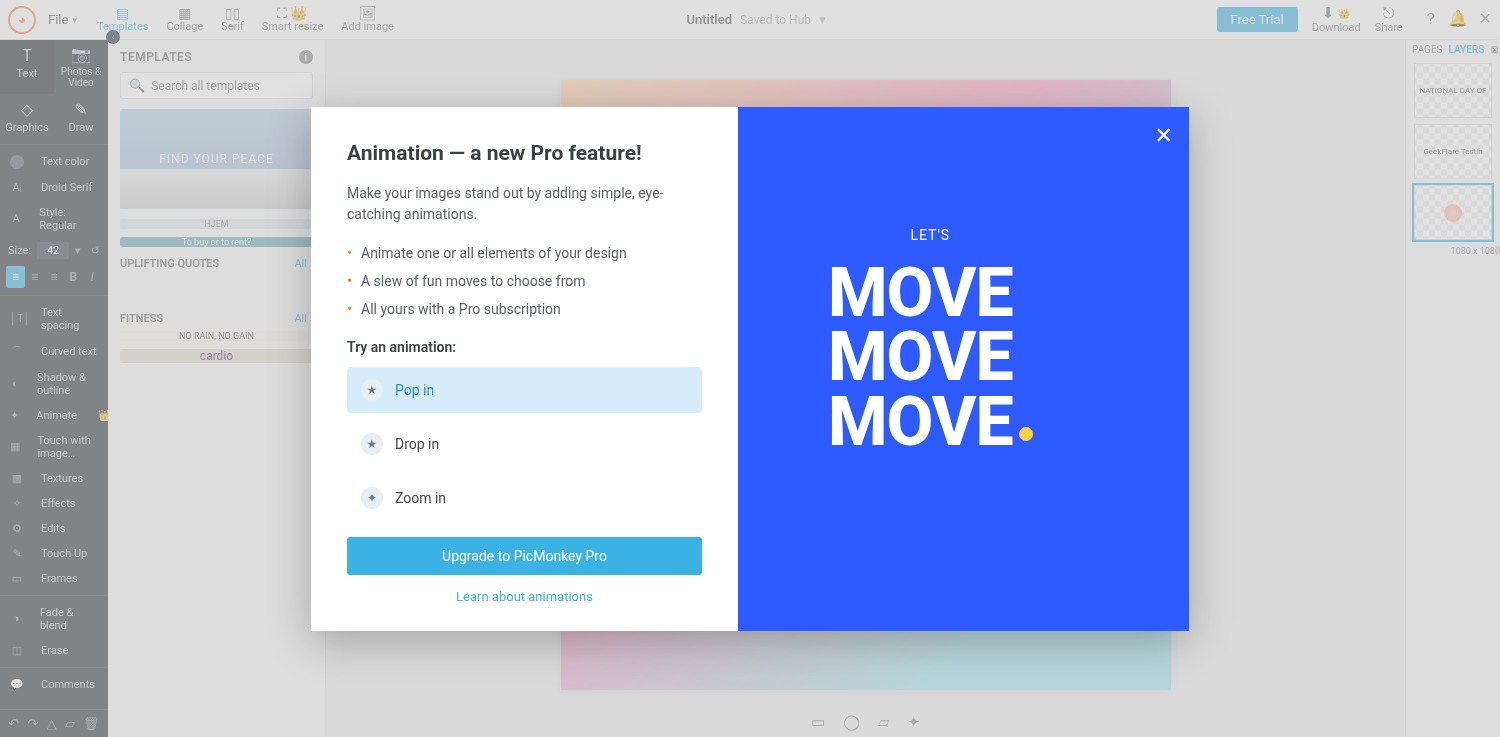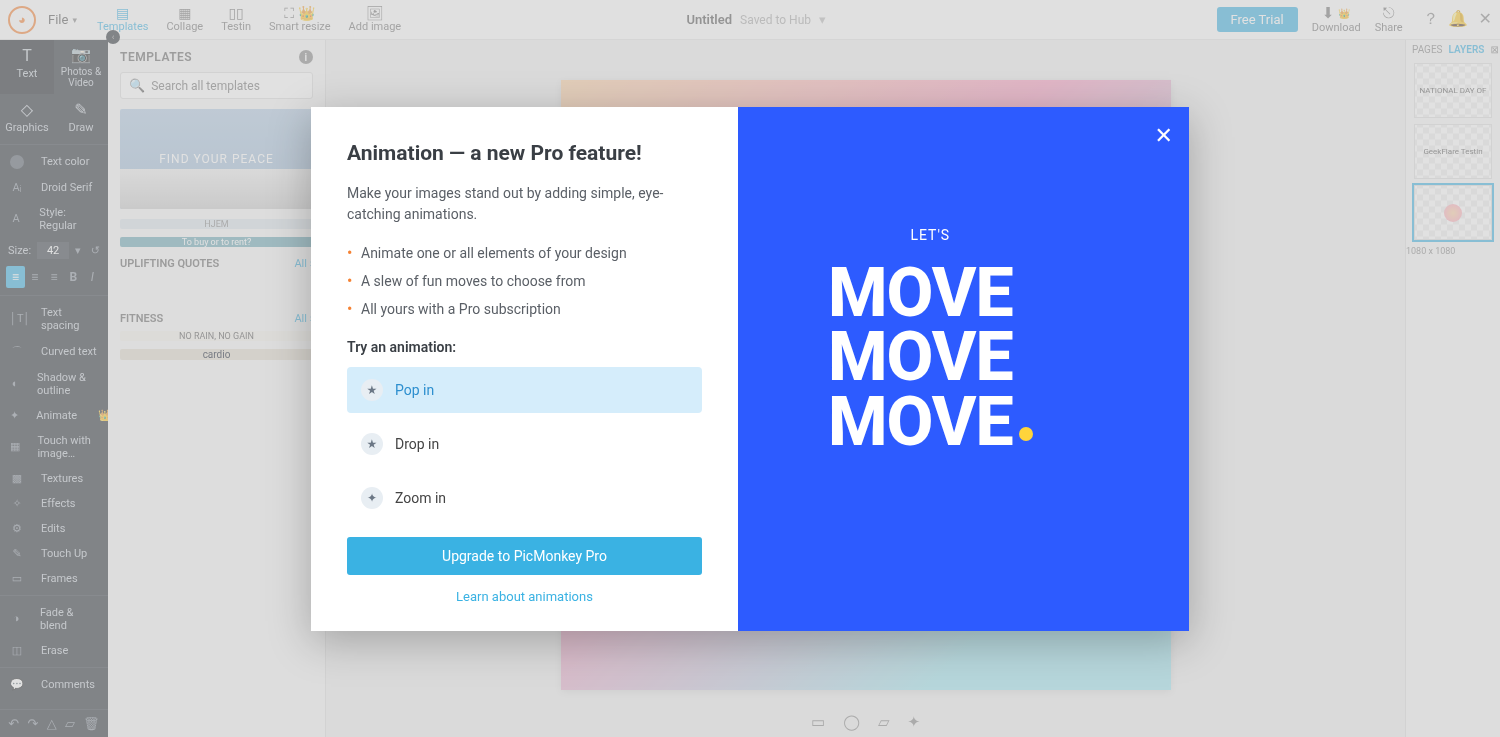--- a/index.html
+++ b/index.html
@@ -68,21 +68,21 @@
   .canvas-toolbar{position:absolute;bottom:6px;left:50%;transform:translateX(-50%);display:flex;gap:18px;color:#888;font-size:15px;}
 
   
   .right-panel{ position:absolute; top:40px; right:0; width:95px; bottom:0; background:#f6f6f6; border-left:1px solid #ddd;}
   .rp-tabs{ display:flex; font-size:10px; color:#888; padding:4px 6px 2px 6px; gap:6px;}
   .rp-tabs span{ cursor:pointer;}
   .rp-tabs span.active{ color:#3ab2e3; font-weight:600;}
   .rp-close{ font-size:10px; color:#888; margin-left:auto;}
   .thumb{ margin:6px 8px; height:55px; background:repeating-conic-gradient(#eee 0 25%, #fff 0 50%) 50% / 12px 12px; border:1px solid #ddd; display:flex;align-items:center;justify-content:center; font-size:8px;color:#555;text-align:center; position:relative;}
   .thumb.sel{ outline:2px solid #3ab2e3;}
-  .thumb-label{ font-size:9px;color:#888;text-align:left;margin-bottom:6px;}
+  .thumb-label{ font-size:9px;color:#888;text-align:right;margin-bottom:6px;}
 
   
   .overlay{ position:absolute; inset:0; background:rgba(200,200,200,.55); z-index:100; display:flex; align-items:center; justify-content:center;}
   .modal{ width:878px; height:524px; background:#fff; display:flex; box-shadow:0 10px 40px rgba(0,0,0,.25); position:relative;}
   .modal-left{ flex:0 0 420px; padding:34px 36px 24px 36px;}
   .modal-right{ flex:1; background:#2d5bff; position:relative; overflow:hidden;}
   .modal-close{ position:absolute; top:16px; right:16px; color:#fff; font-size:22px; cursor:pointer; z-index:2;}
   .modal h2{ font-size:21px; color:#3a3f45; font-weight:700; margin-bottom:18px;}
   .modal p.lead{ font-size:14px; color:#5a5f66; line-height:1.5; margin-bottom:14px;}
   .modal ul{ list-style:none; margin-bottom:16px;}
@@ -113,21 +113,21 @@
     <div class="top-action active">
         <span class="ico">▤</span>
         <span>Templates</span>
       </div>
     <div class="top-action">
         <span class="ico">▦</span>
         <span>Collage</span>
       </div>
     <div class="top-action">
         <span class="ico">▯▯</span>
-        <span>Testin</span>
+        <span>Serif</span>
       </div>
     <div class="top-action">
         <span class="ico">⛶<span class="crown">👑</span></span>
         <span>Smart resize</span>
       </div>
     <div class="top-action">
         <span class="ico">🖼</span>
         <span>Add image</span>
       </div>
   </div>
@@ -290,21 +290,21 @@
     <div class="tpl-sm" style="background:#fff2d9;"></div>
   </div>
   <div class="tpl-section-head">
     <span>FITNESS</span>
     <a><span>All</span> ›</a>
   </div>
   <div class="tpl-row">
     <div class="tpl-sm" style="background:#f4f1eb;color:#555;">
         <span>NO RAIN, NO GAIN</span>
       </div>
-    <div class="tpl-sm" style="background:#e2dccf;color:#0f172a;font-family:serif;font-size:10px;">
+    <div class="tpl-sm" style="background:#e2dccf;color:#701a75;font-family:serif;font-size:12px;">
         <span>cardio</span>
       </div>
   </div>
 </div>
 
 <div class="canvas-area">
   <div class="canvas"></div>
   <div class="canvas-toolbar">
     <span>▭</span>
     <span>◯</span>

